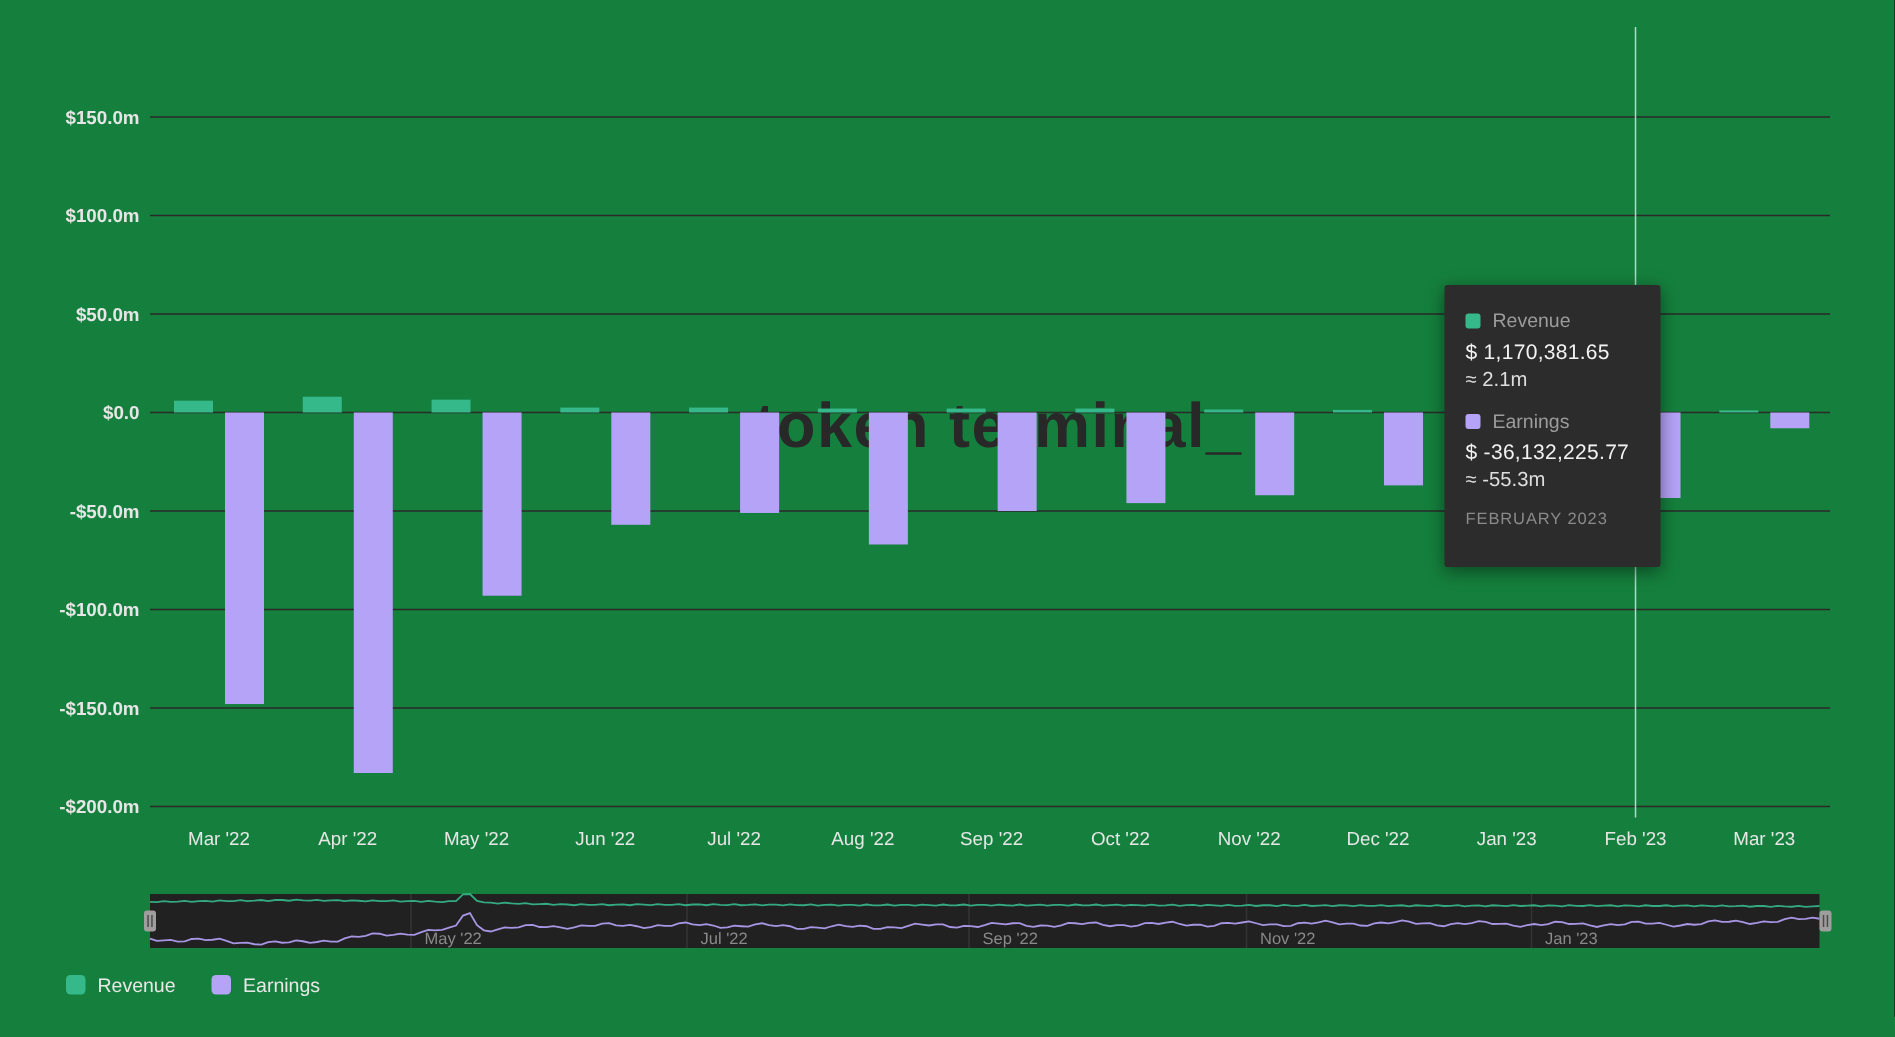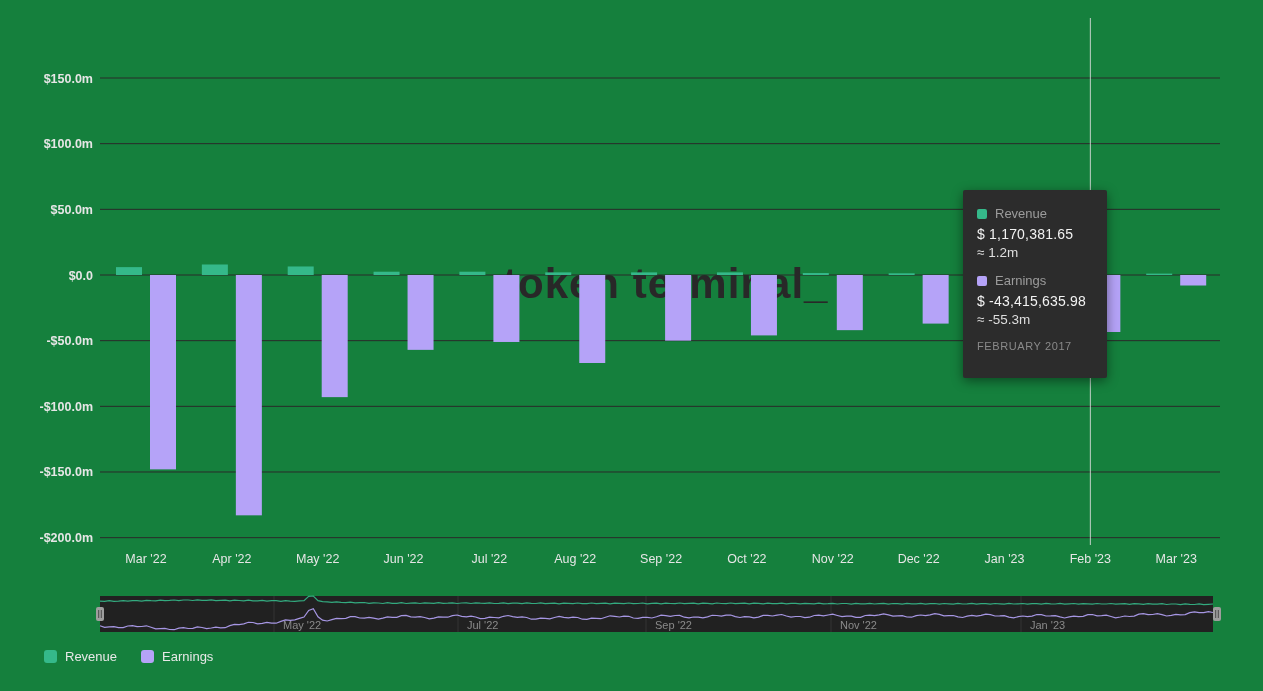--- a/index.html
+++ b/index.html
@@ -112,28 +112,28 @@
       <line x1="1215.7" y1="610" x2="1215.7" y2="618" stroke="#4a4a4a" stroke-width="1"></line>
       <line x1="1218.3" y1="610" x2="1218.3" y2="618" stroke="#4a4a4a" stroke-width="1"></line>
     </svg>
 
   <div class="tooltip">
     <div class="t-row">
       <span class="swatch green"></span>
       <span class="t-label">Revenue</span>
     </div>
     <div class="t-value">$ 1,170,381.65</div>
-    <div class="t-approx">≈ 1.2m</div>
+    <div class="t-approx">≈ 2.1m</div>
     <div class="t-row">
       <span class="swatch purple"></span>
       <span class="t-label">Earnings</span>
     </div>
-    <div class="t-value">$ -43,415,635.98</div>
+    <div class="t-value">$ -36,132,225.77</div>
     <div class="t-approx">≈ -55.3m</div>
-    <div class="t-period">FEBRUARY 2017</div>
+    <div class="t-period">FEBRUARY 2023</div>
   </div>
 
   <div class="legend">
     <div class="legend-item">
       <span class="legend-swatch" style="background:#35b98a"></span>
       <span class="legend-label">Revenue</span>
     </div>
     <div class="legend-item">
       <span class="legend-swatch" style="background:#b5a3f8"></span>
       <span class="legend-label">Earnings</span>

